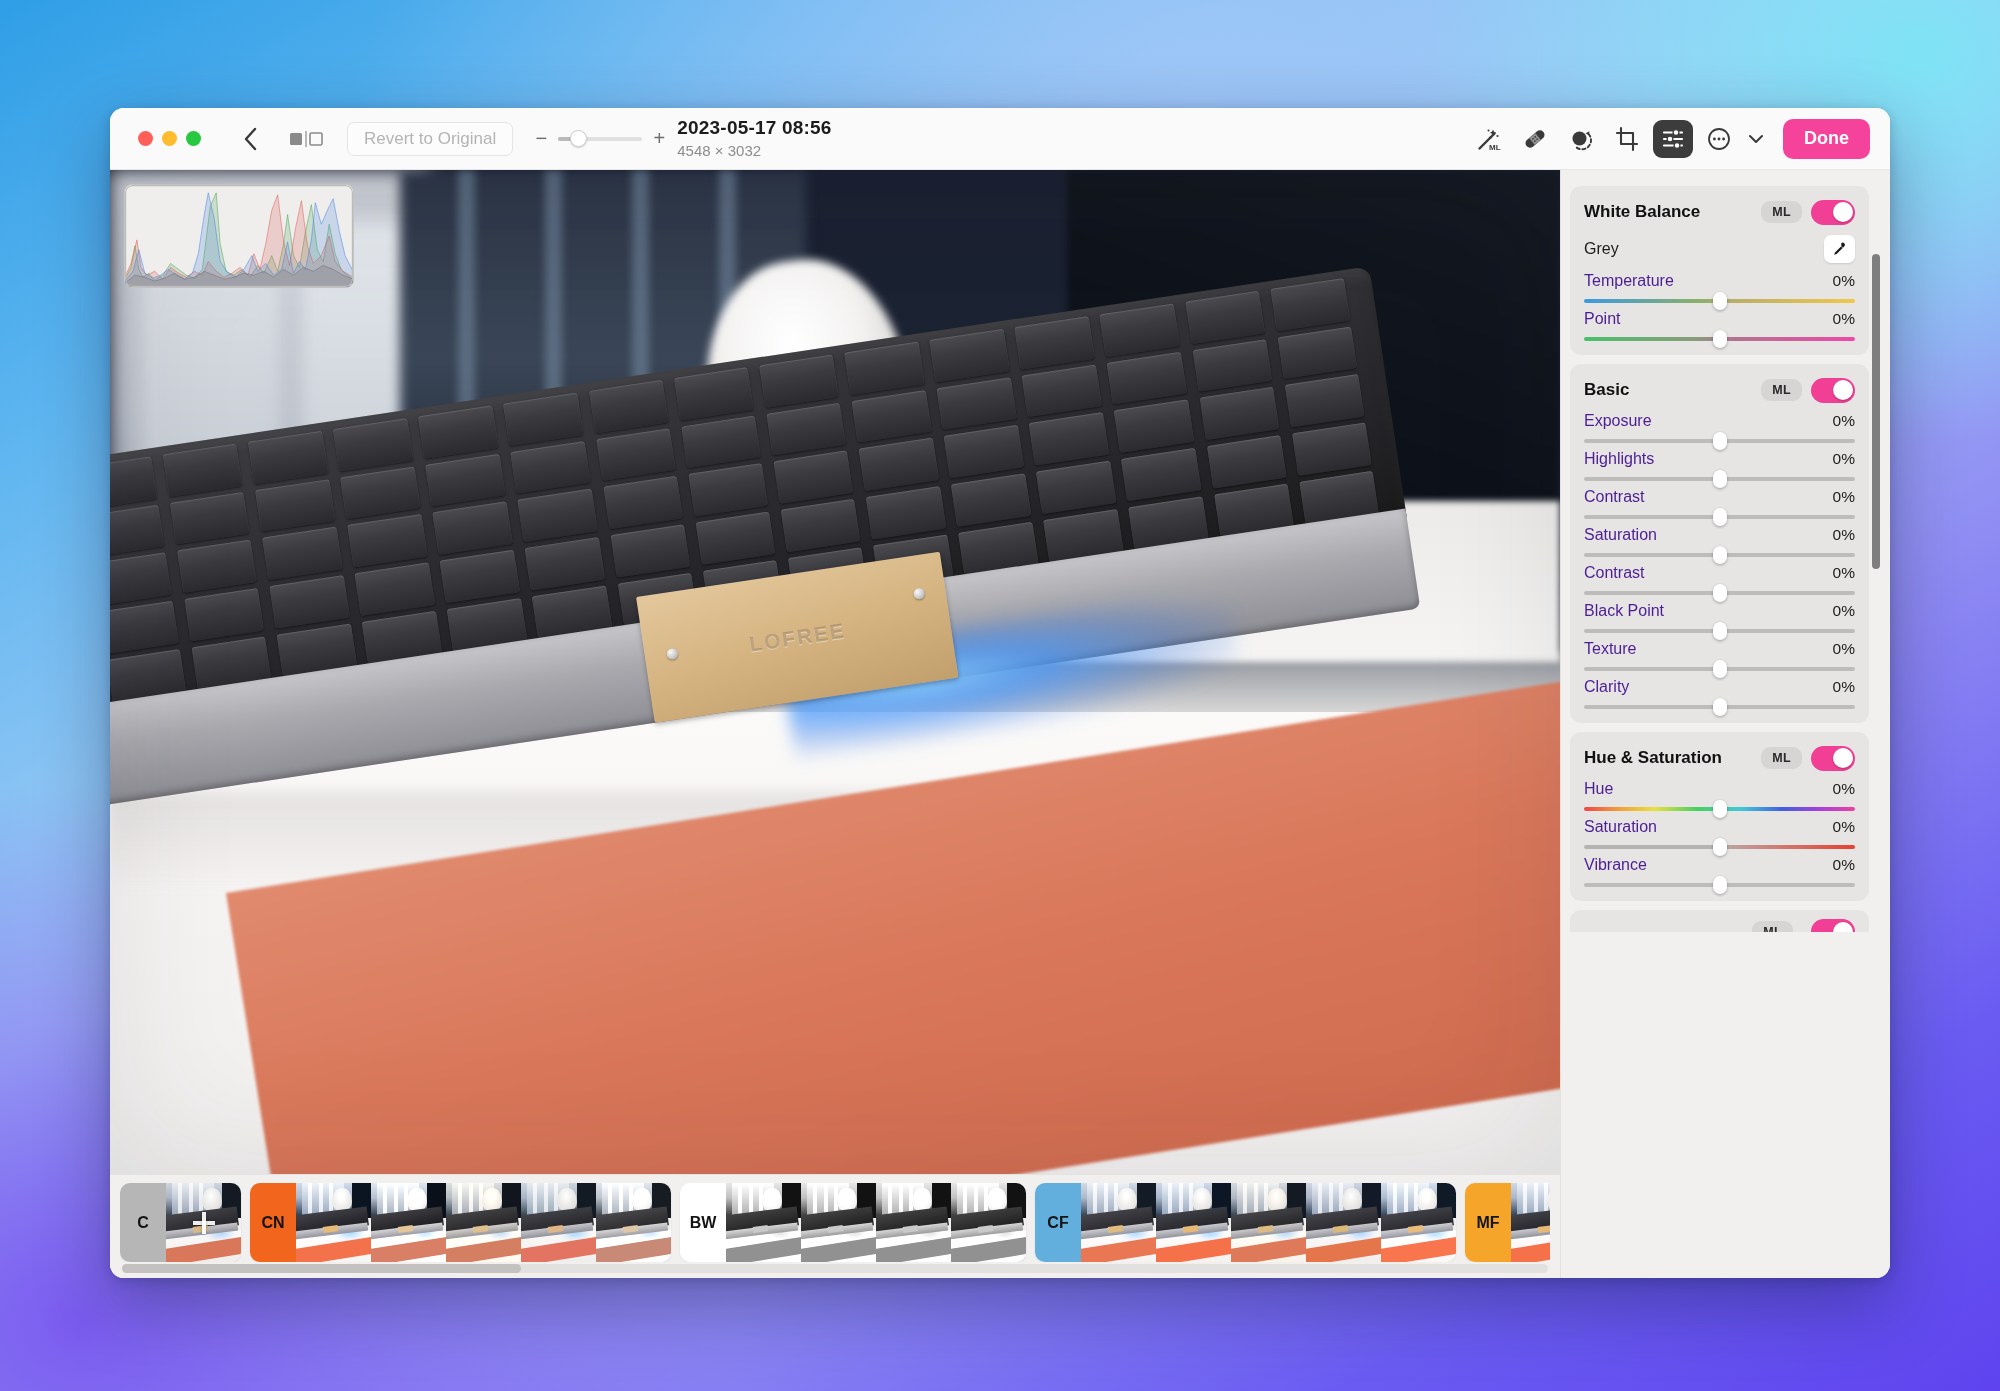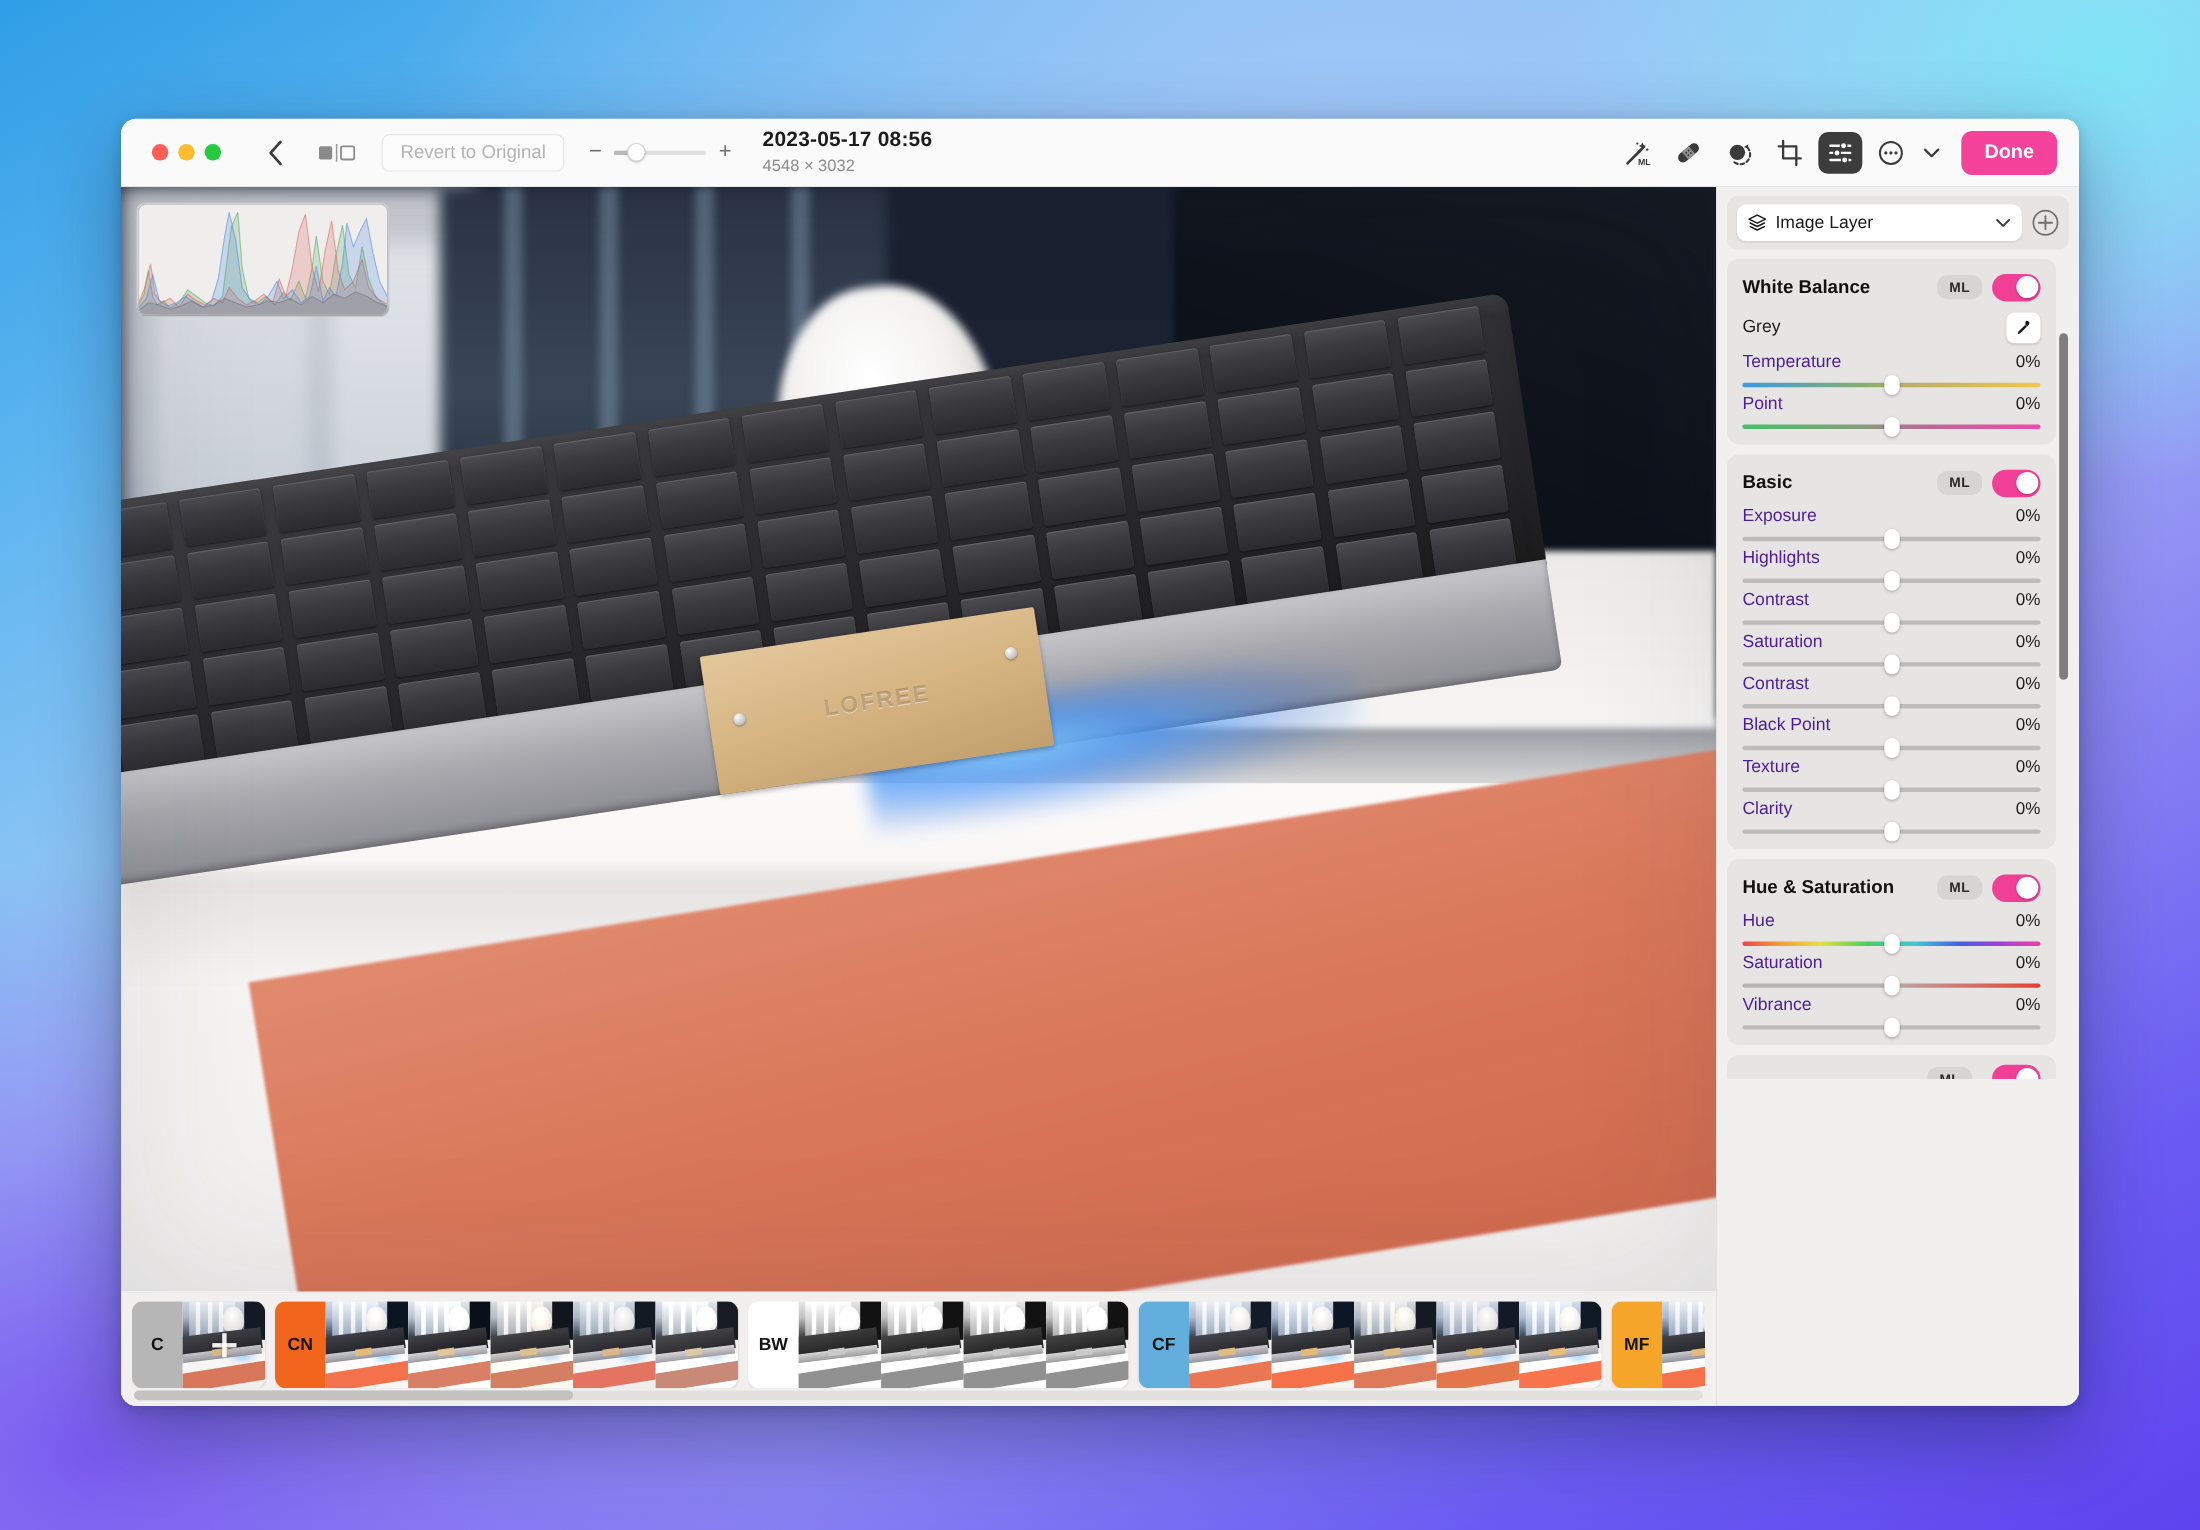--- a/index.html
+++ b/index.html
@@ -44,21 +44,21 @@
     border: 1px solid #e4e4e4; border-radius: 7px; background: #fcfcfc;
     color: #b4b4b4; font-size: 17px; display: flex; align-items: center; cursor: default;
   }
 
   .zoomctl { margin-left: 22px; display: flex; align-items: center; gap: 11px; }
   .zsign { color: #6d6d6d; font-size: 20px; width: 12px; text-align: center; }
   .ztrack { width: 84px; height: 4px; background: #e0e0e0; border-radius: 2px; position: relative; }
   .ztrack .fill { position: absolute; left: 0; top: 0; height: 100%; width: 26px; background: #b9b9b9; border-radius: 2px; }
   .ztrack .knob { position: absolute; left: 19px; top: -7px; width: 17px; height: 17px; border-radius: 50%; background: #fff; border: 1px solid #cfcfcf; box-shadow: 0 1px 2px rgba(0,0,0,.18); }
 
-  .titleblock { margin-left: 28px; display: flex; flex-direction: column; justify-content: center; line-height: 1.18; }
+  .titleblock { margin-left: 12px; display: flex; flex-direction: column; justify-content: center; line-height: 1.18; }
   .title-main { font-size: 19px; font-weight: 700; color: #1c1c1c; letter-spacing: .2px; }
   .title-sub { font-size: 15px; color: #8d8d8d; margin-top: 2px; }
 
   .tb-right { margin-left: auto; display: flex; align-items: center; gap: 6px; padding-right: 4px; }
   .tbtn { width: 40px; height: 38px; display: flex; align-items: center; justify-content: center; border-radius: 9px; cursor: pointer; }
   .tbtn.active { background: #3c3c3c; }
   .chev-btn { width: 22px; height: 38px; display: flex; align-items: center; justify-content: center; cursor: pointer; }
   .done {
     margin-left: 10px; height: 40px; padding: 0 21px; border-radius: 10px;
     background: #f5439b; color: #fff; font-size: 18px; font-weight: 600;
@@ -789,38 +789,20 @@
         <div class="hscroll">
           <div class="tr">
             <div class="th" style="left: 0%;"></div>
           </div>
         </div>
       </div>
     </div>
 
     <div class="rightpanel">
 
-      <div class="layerbar">
-        <div class="layersel">
-          <svg width="17" height="17" viewBox="0 0 17 17">
-            <path d="M8.5 1.5 L16 5.2 L8.5 8.9 L1 5.2 Z" fill="none" stroke="#1a1a1a" stroke-width="1.3" stroke-linejoin="round"></path>
-            <path d="M1.6 8.5 L8.5 11.9 L15.4 8.5" fill="none" stroke="#1a1a1a" stroke-width="1.3" stroke-linejoin="round"></path>
-            <path d="M1.6 11.7 L8.5 15.1 L15.4 11.7" fill="none" stroke="#1a1a1a" stroke-width="1.3" stroke-linejoin="round"></path>
-          </svg>
-          <span class="lbl">Image Layer</span>
-          <svg width="14" height="10" viewBox="0 0 14 10">
-            <path d="M1.6 2 L7 7.4 L12.4 2" fill="none" stroke="#3a3a3a" stroke-width="1.7" stroke-linecap="round" stroke-linejoin="round"></path>
-          </svg>
-        </div>
-        <svg class="addlayer" viewBox="0 0 25 25">
-          <circle cx="12.5" cy="12.5" r="11" fill="none" stroke="#6e6e6e" stroke-width="1.5"></circle>
-          <line x1="12.5" y1="6.5" x2="12.5" y2="18.5" stroke="#6e6e6e" stroke-width="1.6" stroke-linecap="round"></line>
-          <line x1="6.5" y1="12.5" x2="18.5" y2="12.5" stroke="#6e6e6e" stroke-width="1.6" stroke-linecap="round"></line>
-        </svg>
-      </div>
 
       <div class="scrollarea">
         <div class="scrollinner" id="sections">
             <div class="card">
               <div class="cardhead">
                 <span class="cardtitle">White Balance</span>
                 <span class="mlbadge">ML</span>
                 <div class="toggle on">
                   <div class="kn"></div>
                 </div>

